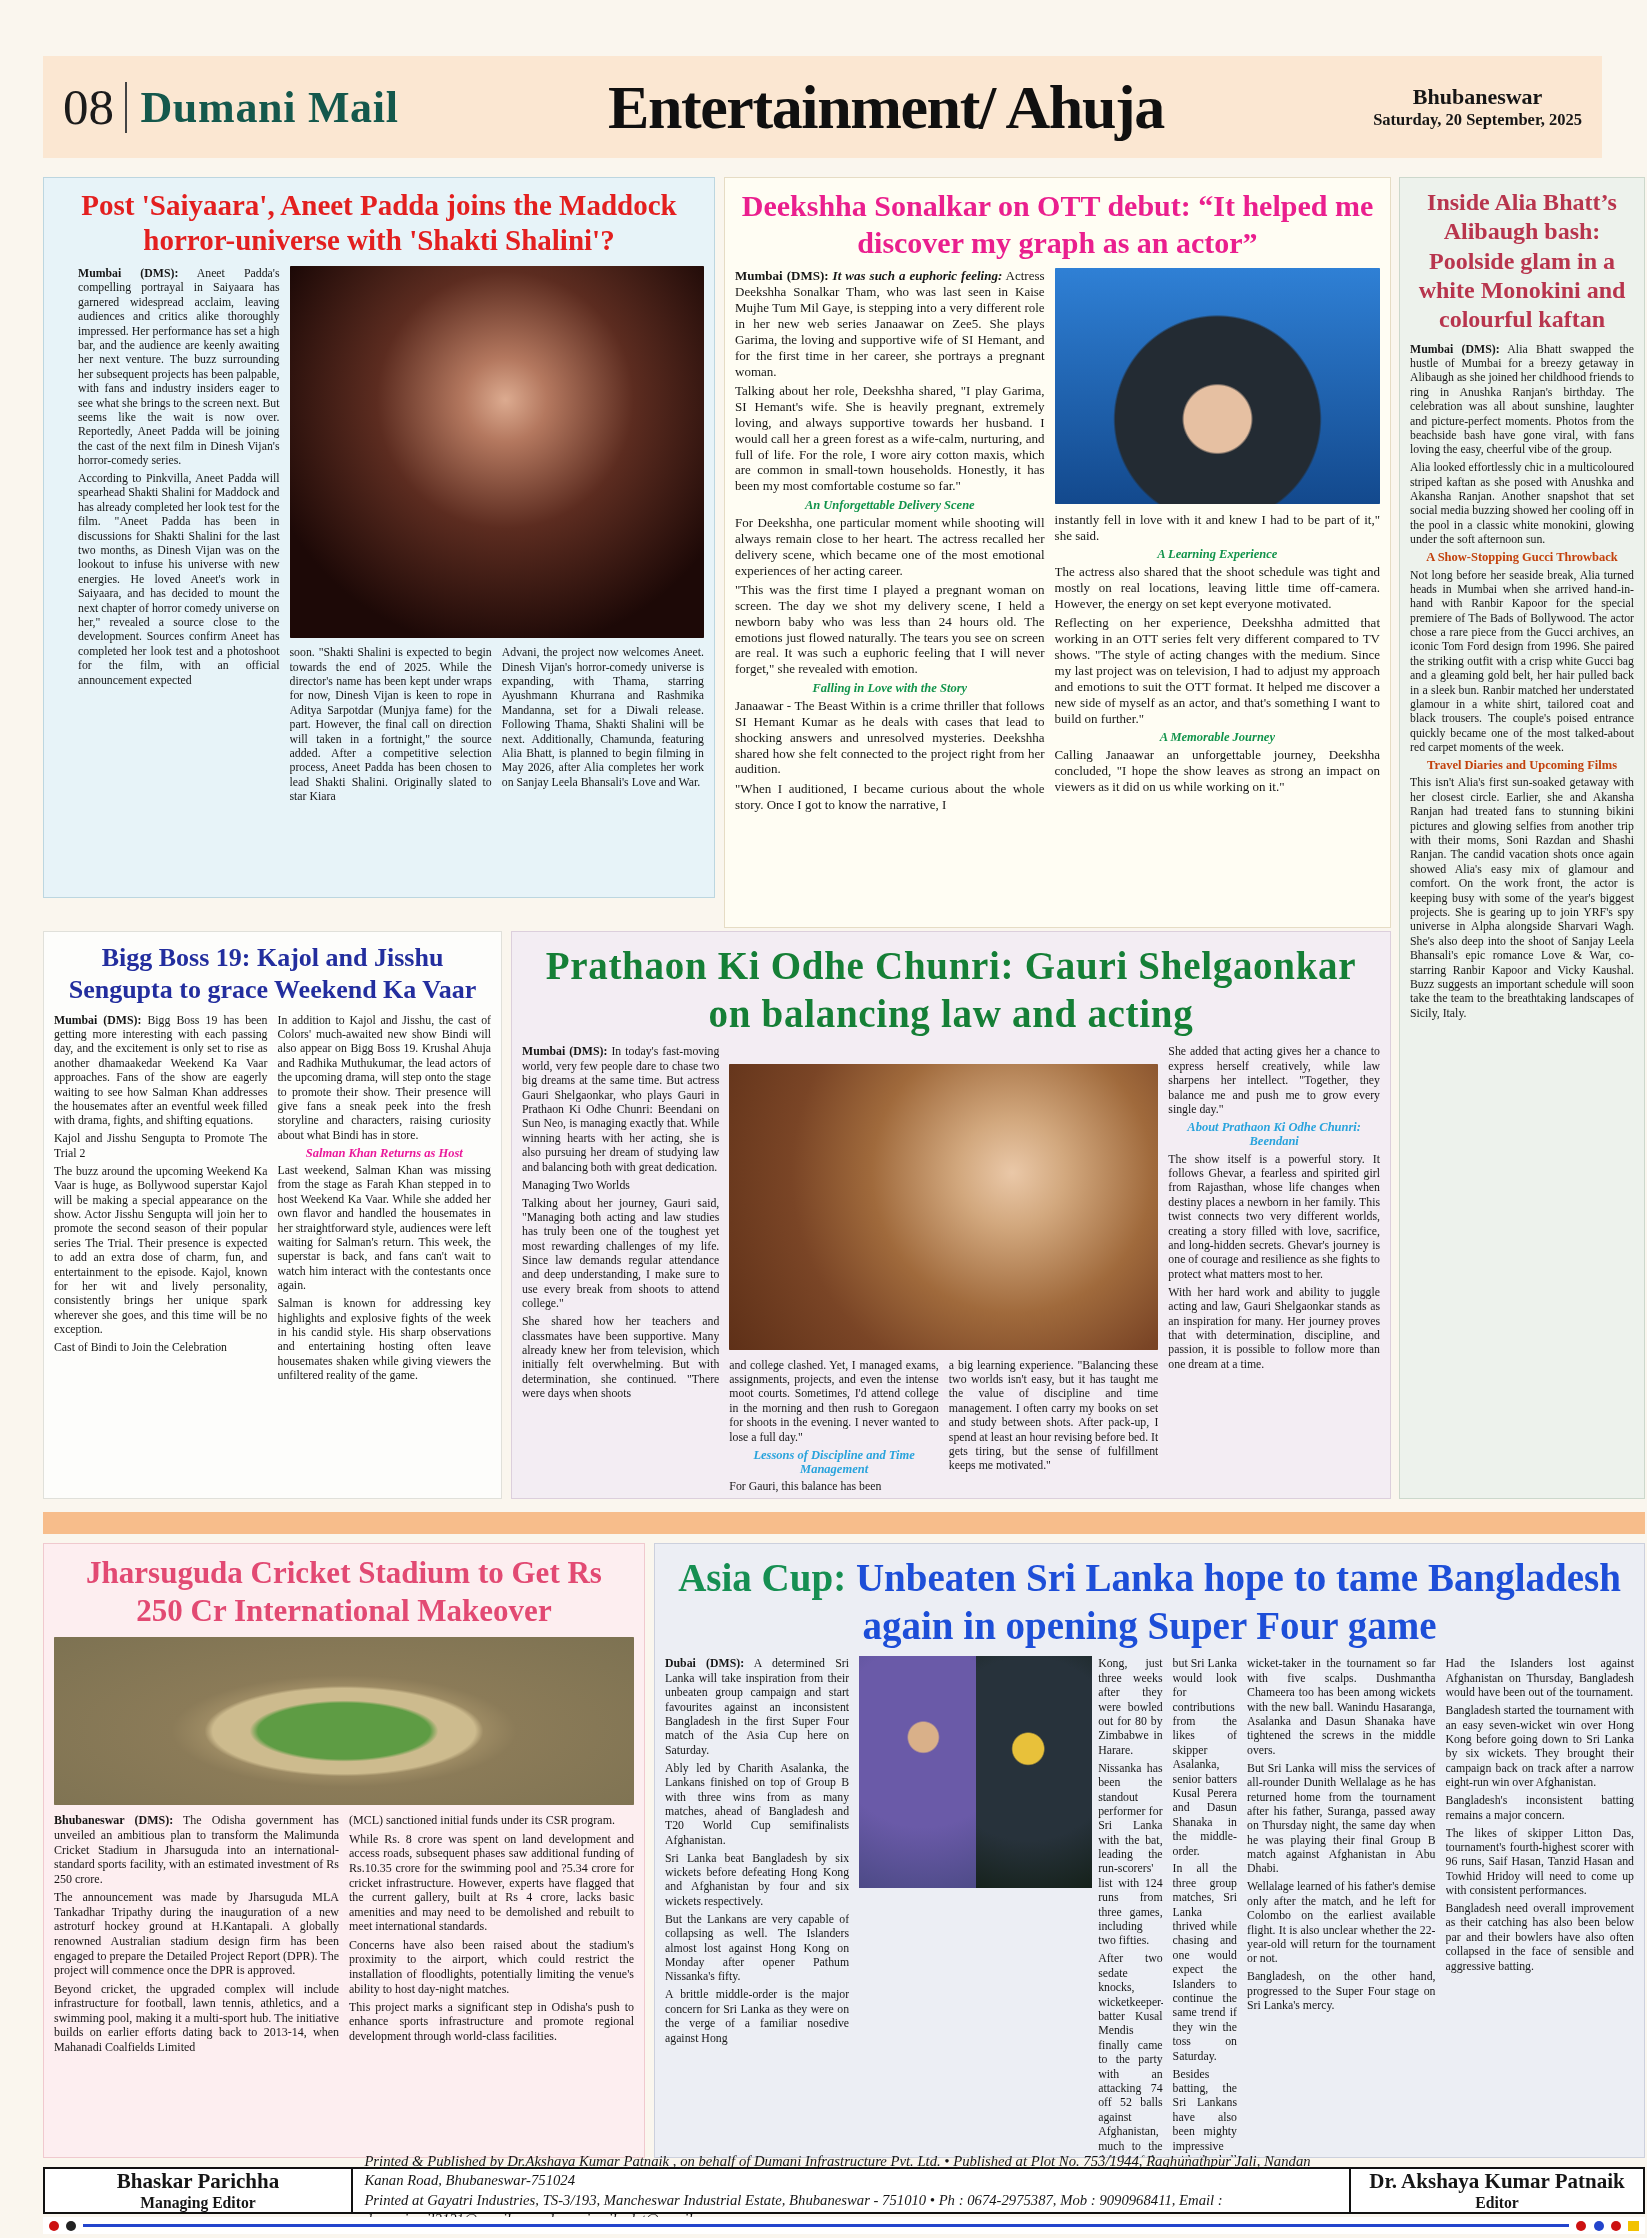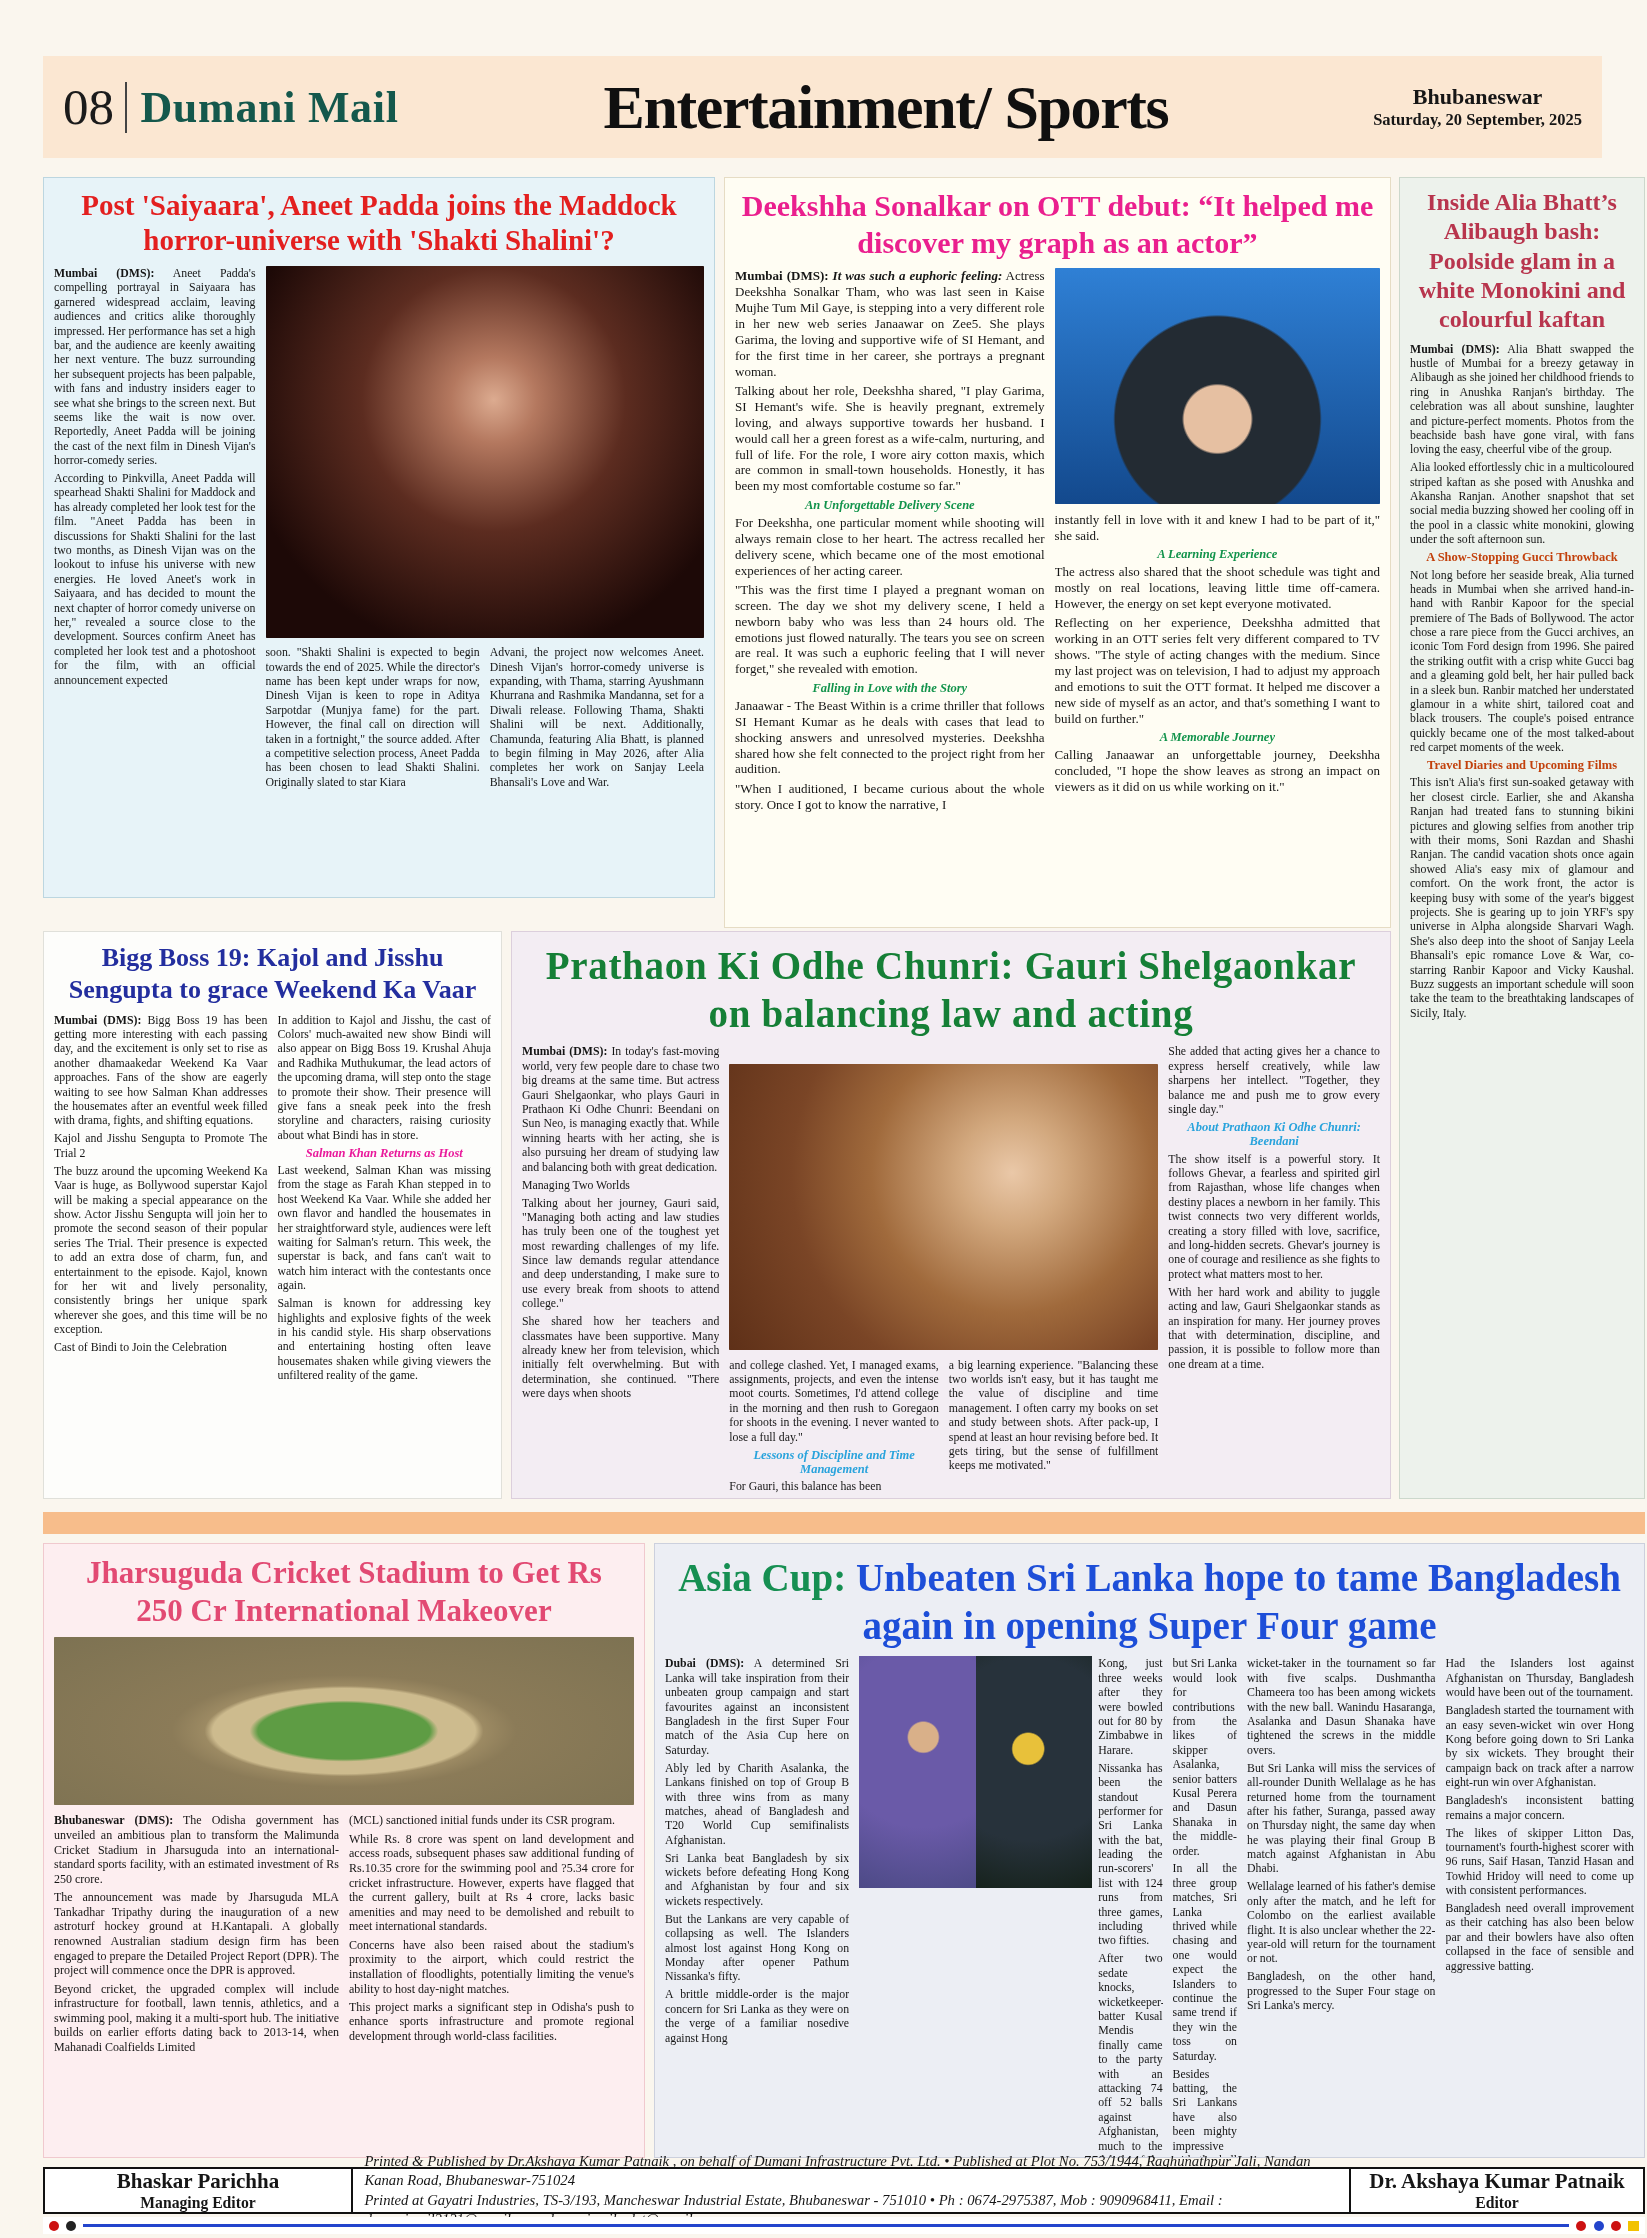--- a/index.html
+++ b/index.html
@@ -69,31 +69,31 @@
   .dot.blue{background:#2244cc;}
   .sq.yellow{width:11.4px;height:10px;background:#f2c200;}
   #blueline{flex:1;height:2.9px;background:#2244cc;}
 </style>
 </head>
 <body>
 
 <header id="masthead" class="abs">
   <span id="pageno">08</span>
   <span id="papername">Dumani Mail</span>
-  <span id="sectiontitle">Entertainment/ Sports</span>
+  <span id="sectiontitle">Entertainment/ Ahuja</span>
   <span id="mast-right">
     <div id="mast-city">Bhubaneswar</div>
     <div id="mast-date">Saturday, 20 September, 2025</div>
   </span>
 </header>
 
 <section id="a1" class="article">
   <h1 class="hl">Post 'Saiyaara', Aneet Padda joins the Maddock horror-universe with 'Shakti Shalini'?</h1>
   <div class="cols">
-    <div class="col b" style="flex:0 0 31%;">
+    <div class="col b" style="flex:0 0 31%;margin-left:24px;">
       <p><span class="dl">Mumbai (DMS):</span> <span>Aneet Padda's compelling portrayal in Saiyaara has garnered widespread acclaim, leaving audiences and critics alike thoroughly impressed. Her performance has set a high bar, and the audience are keenly awaiting her next venture. The buzz surrounding her subsequent projects has been palpable, with fans and industry insiders eager to see what she brings to the screen next. But seems like the wait is now over. Reportedly, Aneet Padda will be joining the cast of the next film in Dinesh Vijan's horror-comedy series.</span></p>
       <p>According to Pinkvilla, Aneet Padda will spearhead Shakti Shalini for Maddock and has already completed her look test for the film. "Aneet Padda has been in discussions for Shakti Shalini for the last two months, as Dinesh Vijan was on the lookout to infuse his universe with new energies. He loved Aneet's work in Saiyaara, and has decided to mount the next chapter of horror comedy universe on her," revealed a source close to the development. Sources confirm Aneet has completed her look test and a photoshoot for the film, with an official announcement expected</p>
     </div>
     <div style="flex:1;display:flex;flex-direction:column;gap:7.2px;overflow:hidden;">
       <div id="ph-aneet" class="ph"></div>
       <div class="cols" style="flex:1;">
         <div class="col b">
           <p>soon. "Shakti Shalini is expected to begin towards the end of 2025. While the director's name has been kept under wraps for now, Dinesh Vijan is keen to rope in Aditya Sarpotdar (Munjya fame) for the part. However, the final call on direction will taken in a fortnight," the source added. After a competitive selection process, Aneet Padda has been chosen to lead Shakti Shalini. Originally slated to star Kiara</p>
         </div>
         <div class="col b">

